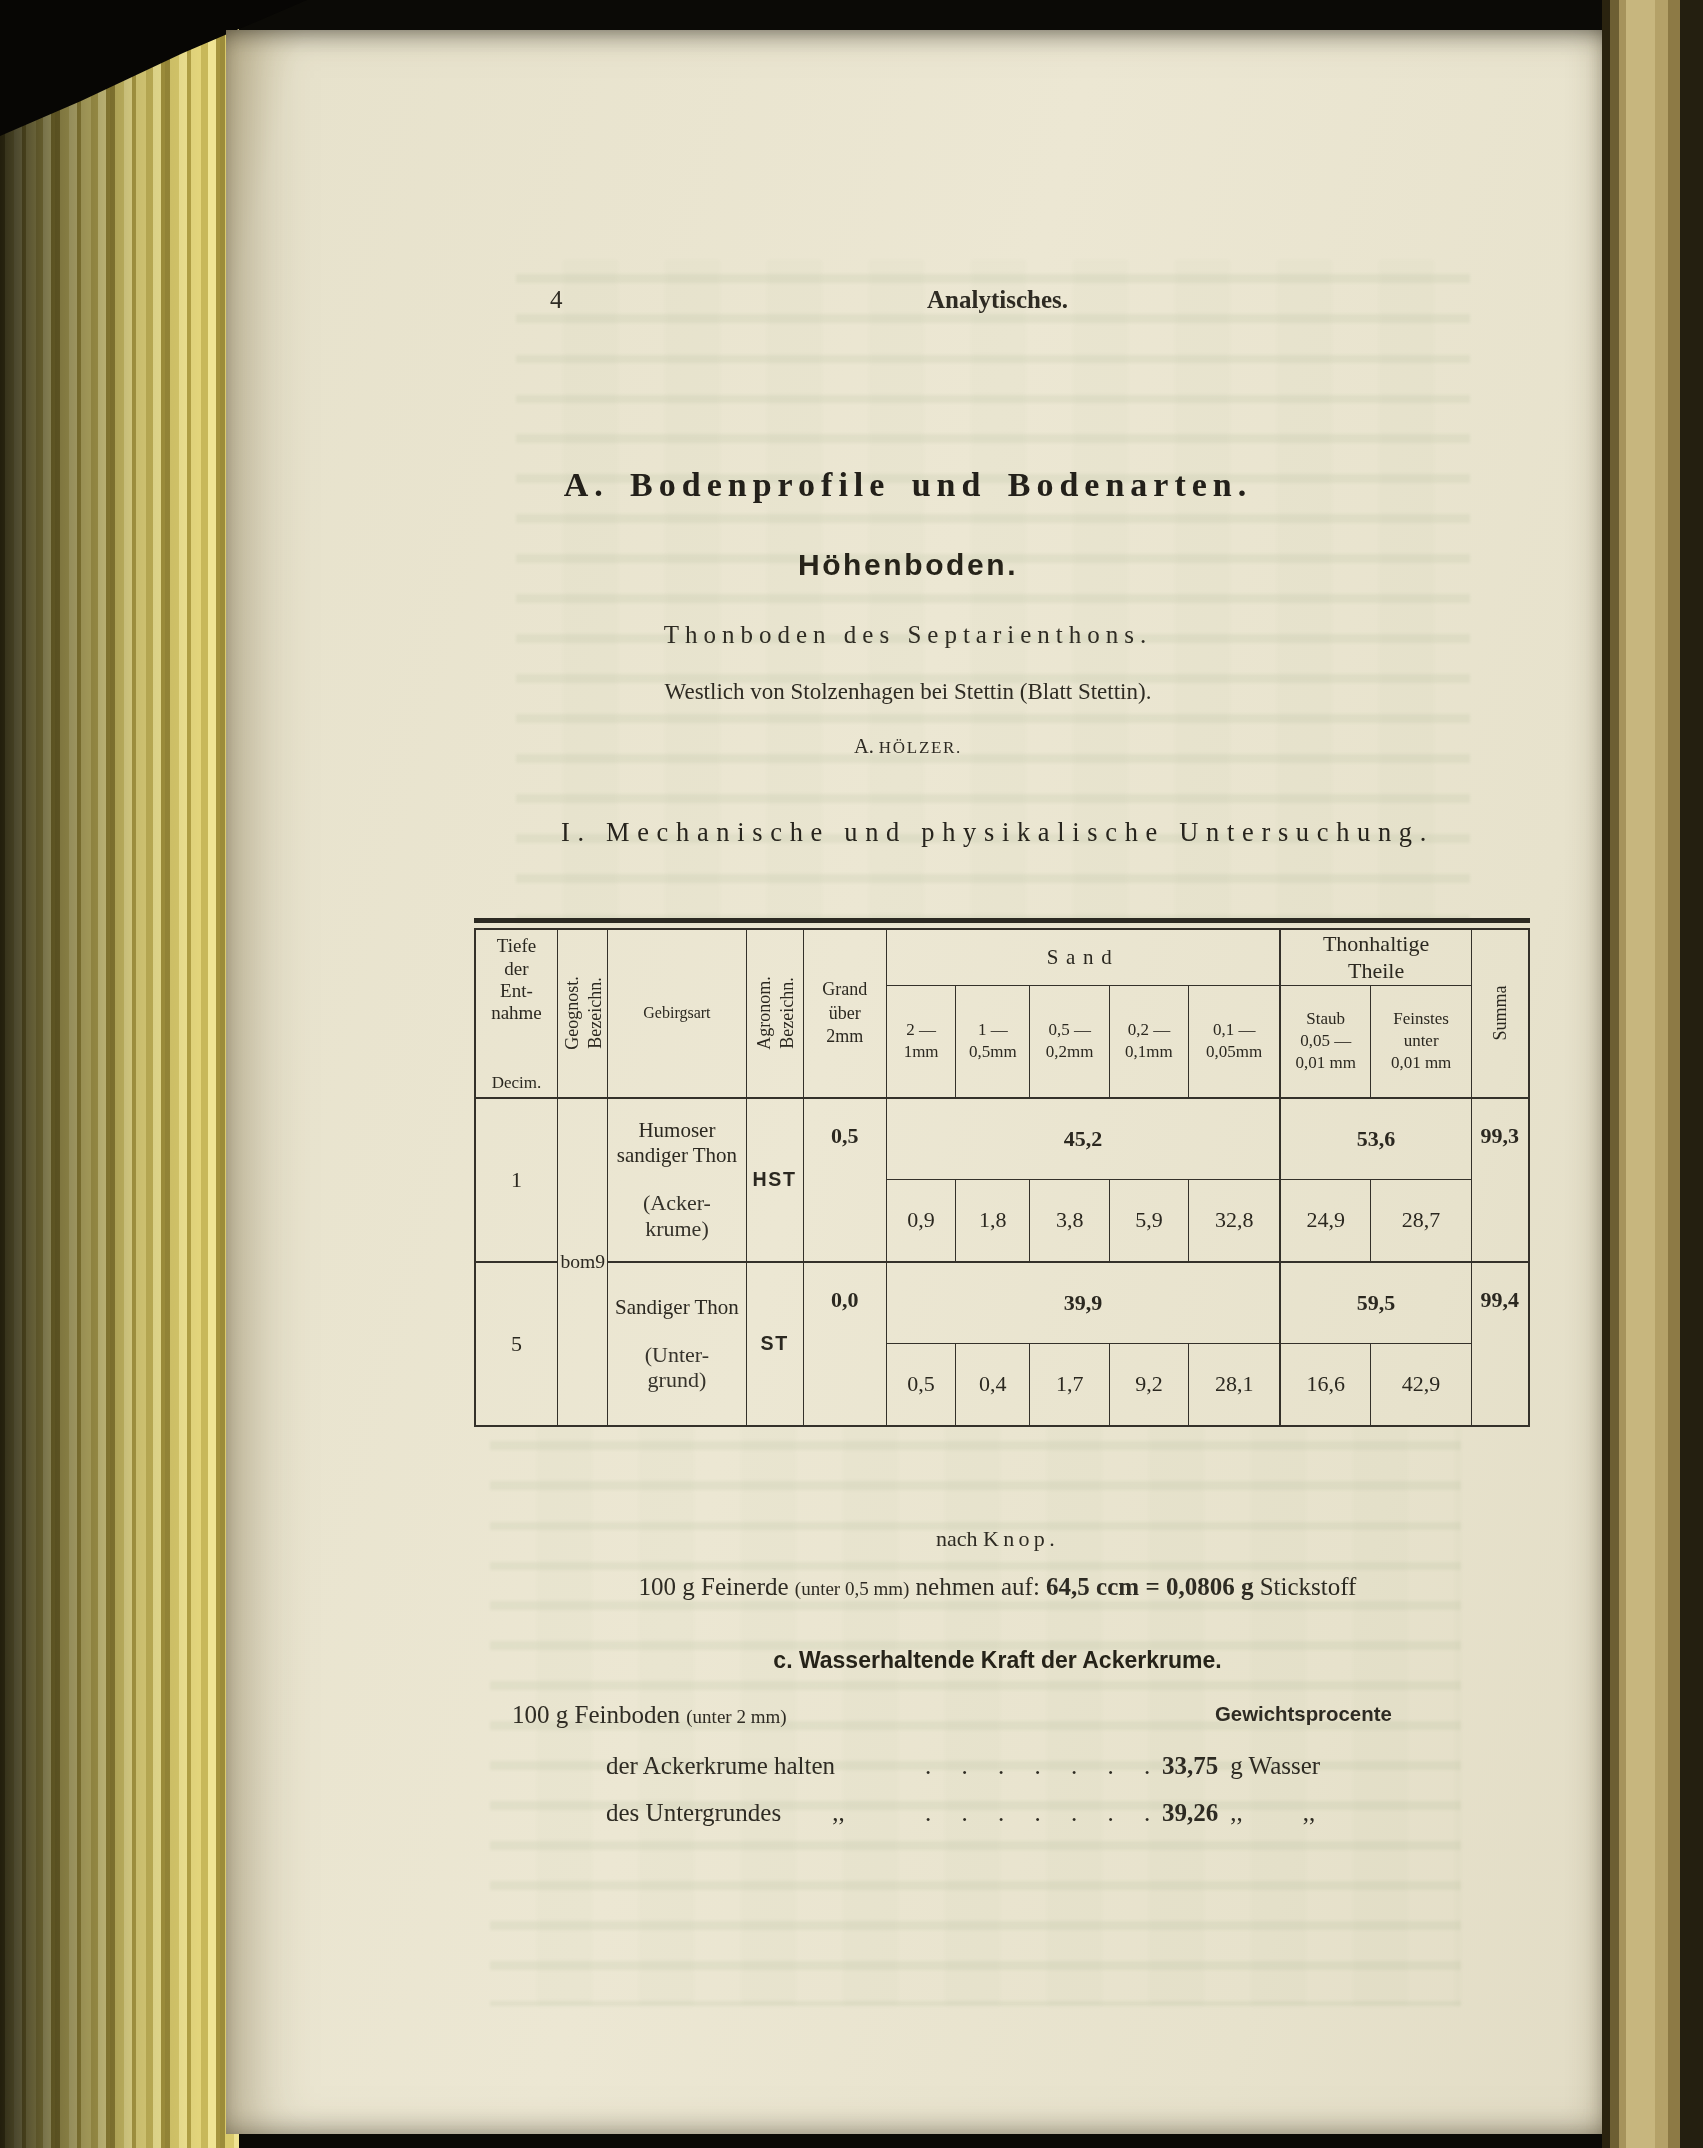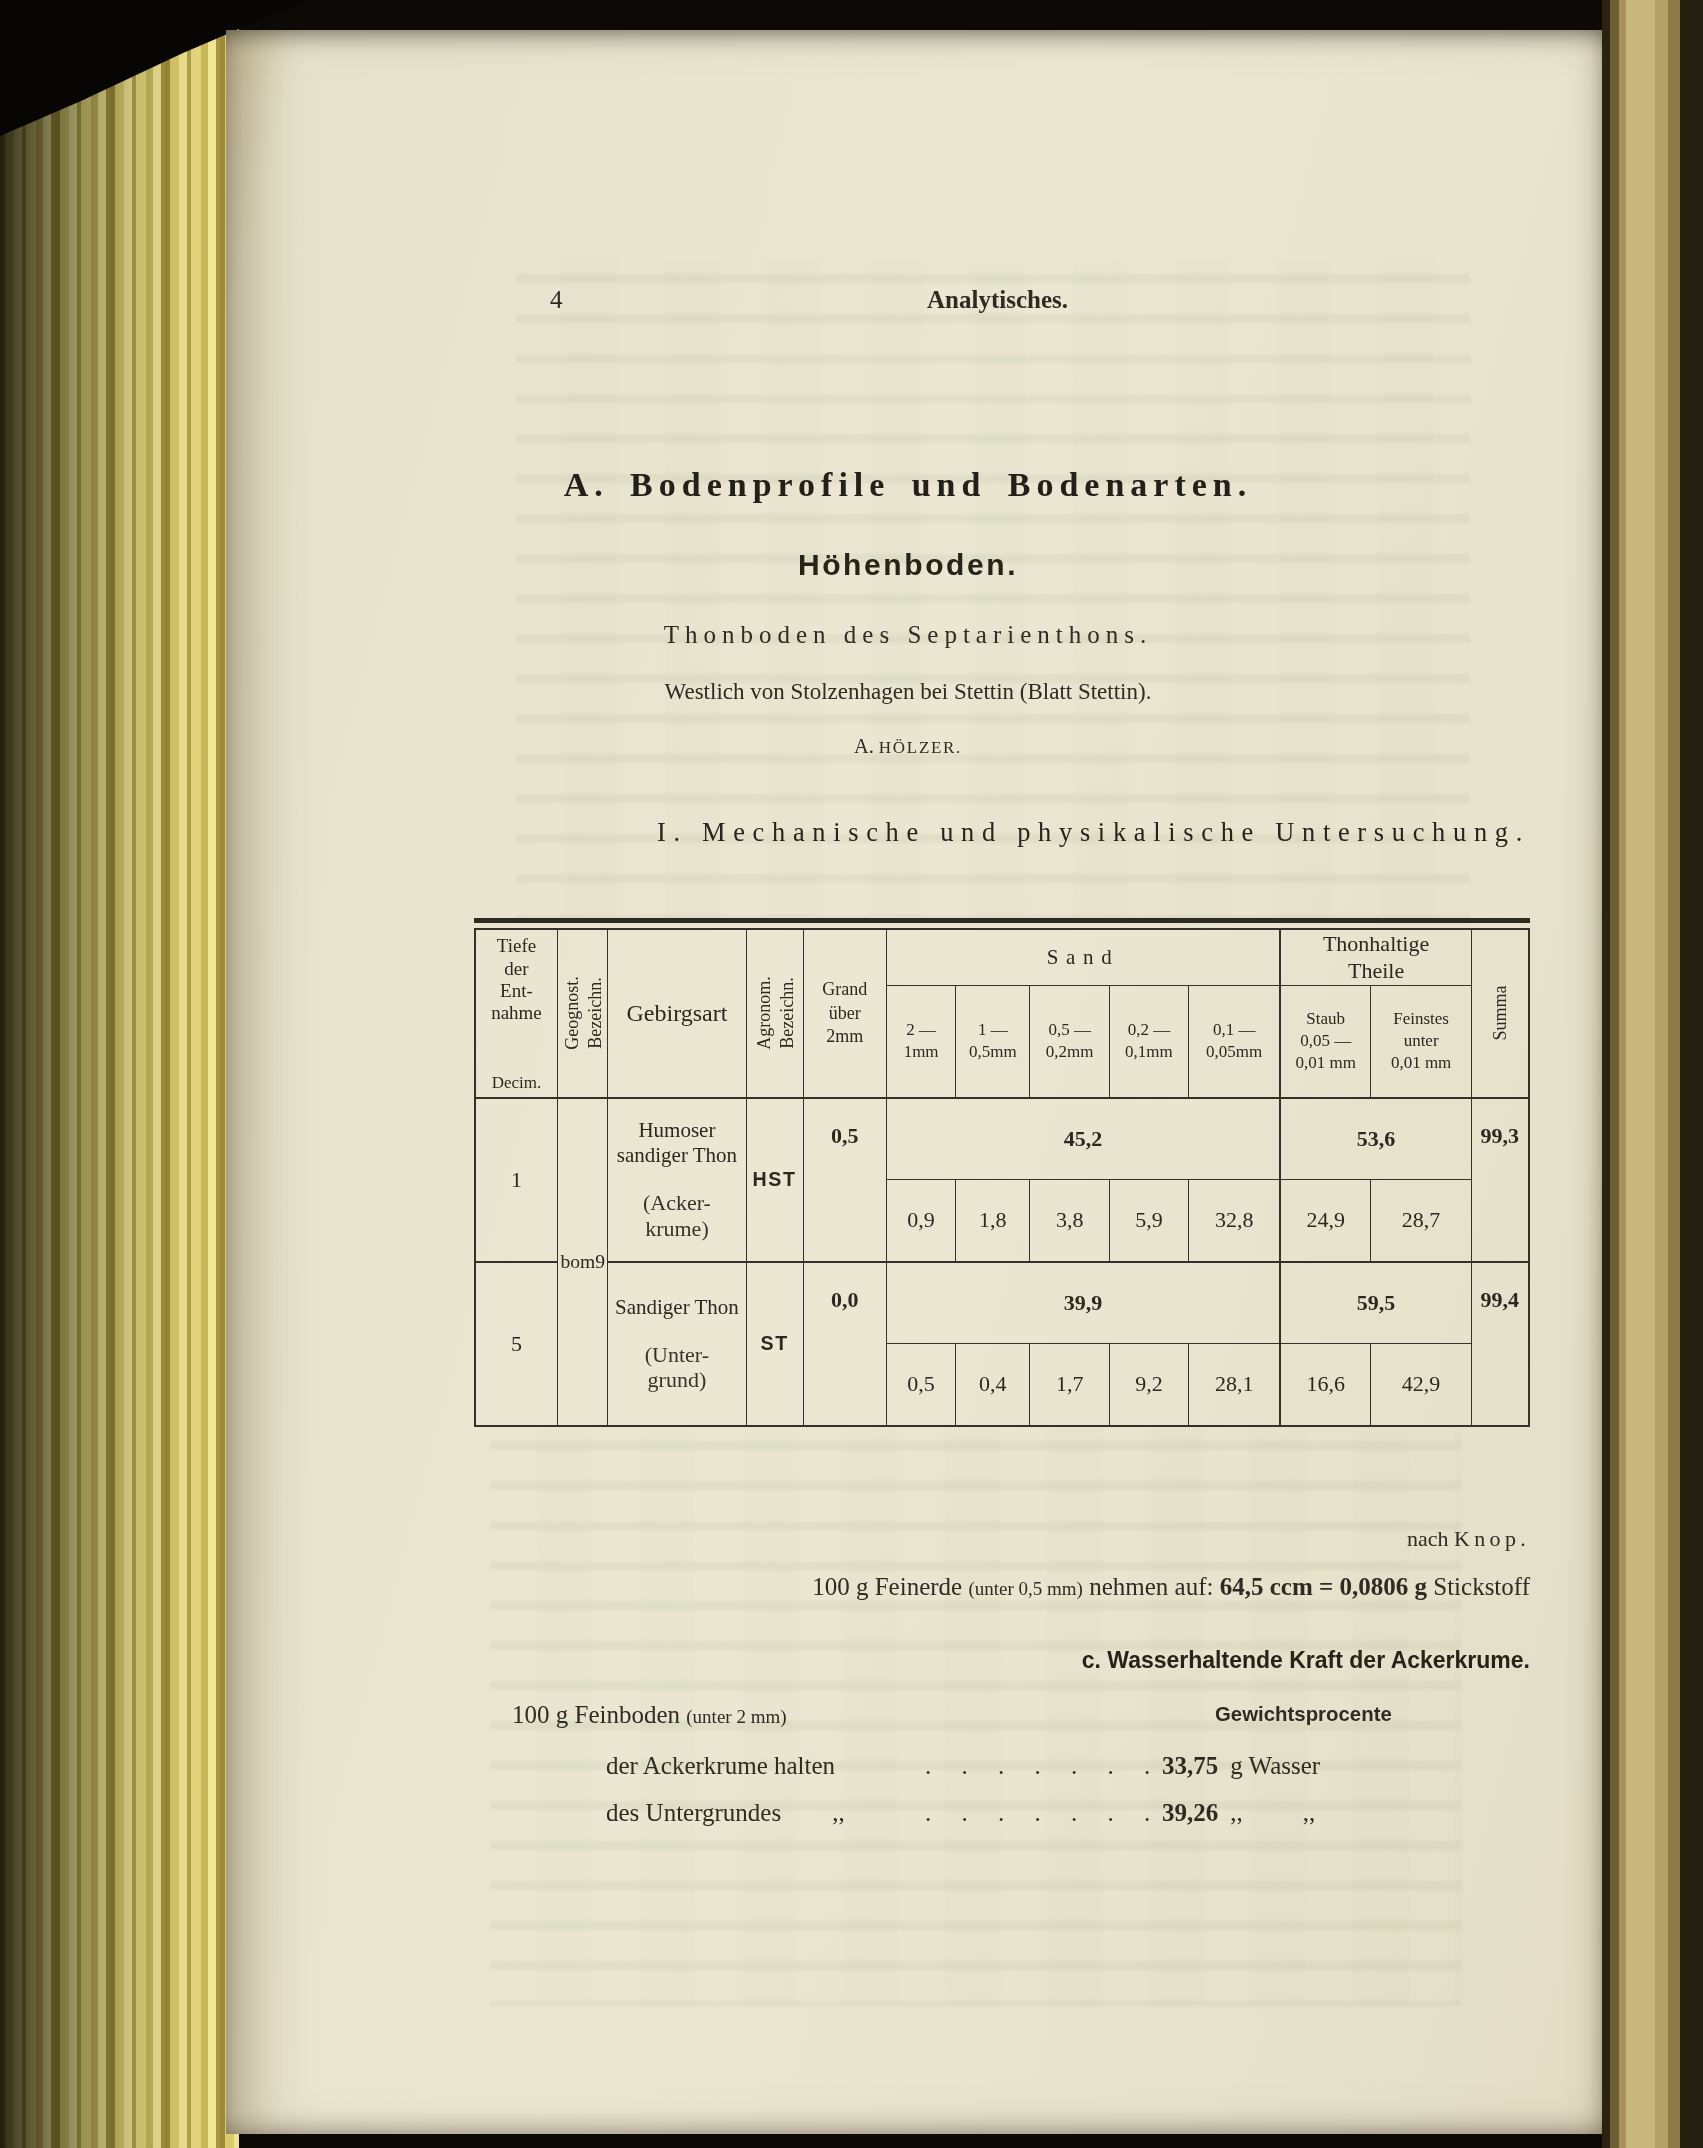--- a/index.html
+++ b/index.html
@@ -34,21 +34,21 @@
   .bleed{position:absolute;pointer-events:none;filter:blur(1.7px);opacity:.30;
     background:
       repeating-linear-gradient(180deg, transparent 0 14.5px, rgba(120,148,98,.30) 14.5px 23px, transparent 23px 40px),
       repeating-linear-gradient(90deg, transparent 0 47px, rgba(120,148,98,.10) 47px 102px);}
   .b1{left:290px;top:230px;width:954px;height:664px;}
   .b2{left:264px;top:1397px;width:971px;height:579px;}
 
   .content{position:absolute;left:239px;top:0;width:1065px;height:100%;}
 
   .abs{position:absolute;left:0;width:100%;}
-  .ctr{text-align:right;}
+  .ctr{text-align:center;}
 
   
   .runhead{top:256px;height:34px;font-size:25px;}
   .pagenum{position:absolute;left:85px;top:0;}
   .runtitle{display:block;text-align:center;font-weight:bold;}
 
   
   .head-col{position:absolute;left:0;top:0;width:886px;}
   .h-title{position:absolute;top:436px;width:100%;text-align:center;font-weight:bold;
            font-size:34px;letter-spacing:6px;word-spacing:6.8px;color:#23201a;}
@@ -71,21 +71,21 @@
     font-weight:normal;color:#2b2820;overflow:visible;}
   tr.h1{height:55px;} tr.h2{height:109px;}
   tbody tr{height:82px;}
   th.c-tiefe{height:164px;font-size:19px;}
   .tiefe-wrap{display:flex;flex-direction:column;justify-content:space-between;height:158px;padding:5.1px 0 3.4px;}
   .tiefe-top{line-height:1.18;}
   .tiefe-unit{font-size:17px;}
   th.c-rot{position:relative;}
   .rot{position:absolute;left:50%;top:50%;transform:translate(-50%,-50%) rotate(-90deg);
        white-space:nowrap;font-size:18px;line-height:1.25;text-align:center;}
-  th.c-geb{font-size:24px;}
+  th.c-geb{font-size:16px;}
   th.c-grand{font-size:18px;line-height:1.3;}
   th.c-sand{font-size:21px;letter-spacing:7.7px;border-bottom:1.7px solid #34312a;}
   th.c-thon{font-size:22px;line-height:1.2;border-bottom:1.7px solid #34312a;}
   th.c-range{font-size:17px;line-height:1.3;border-bottom:2.6px solid #34312a;}
   thead th.rspan{border-bottom:2.6px solid #34312a;}
   td.c-geog{border-bottom:none;font-size:19.6px;}
   td.c-tiefe-val{font-size:22px;}
   td.c-gebv{font-size:21px;line-height:1.2;padding:5.1px 3.4px;}
   .gebnote{font-size:22px;line-height:1.15;margin-top:22px;color:#36332b;}
   td.c-agro{font-family:"Liberation Sans","DejaVu Sans",sans-serif;font-weight:bold;font-size:19.6px;letter-spacing:1.7px;}

